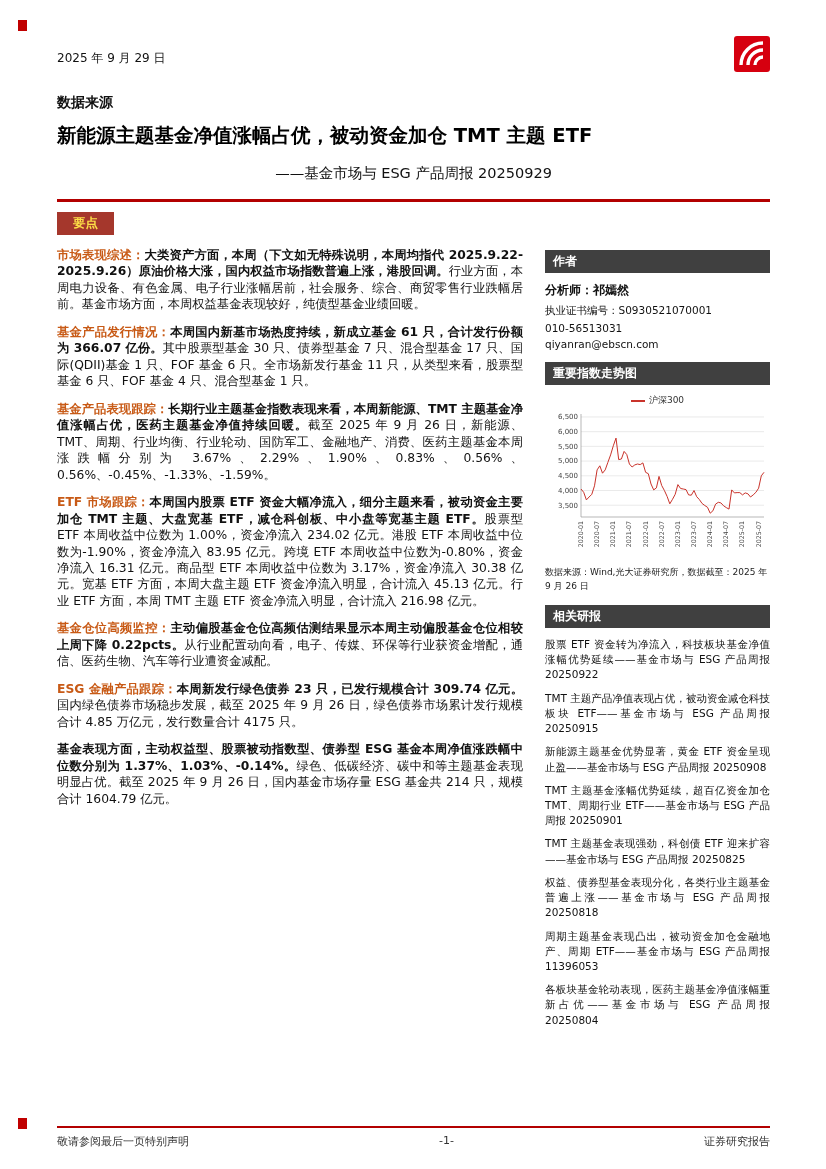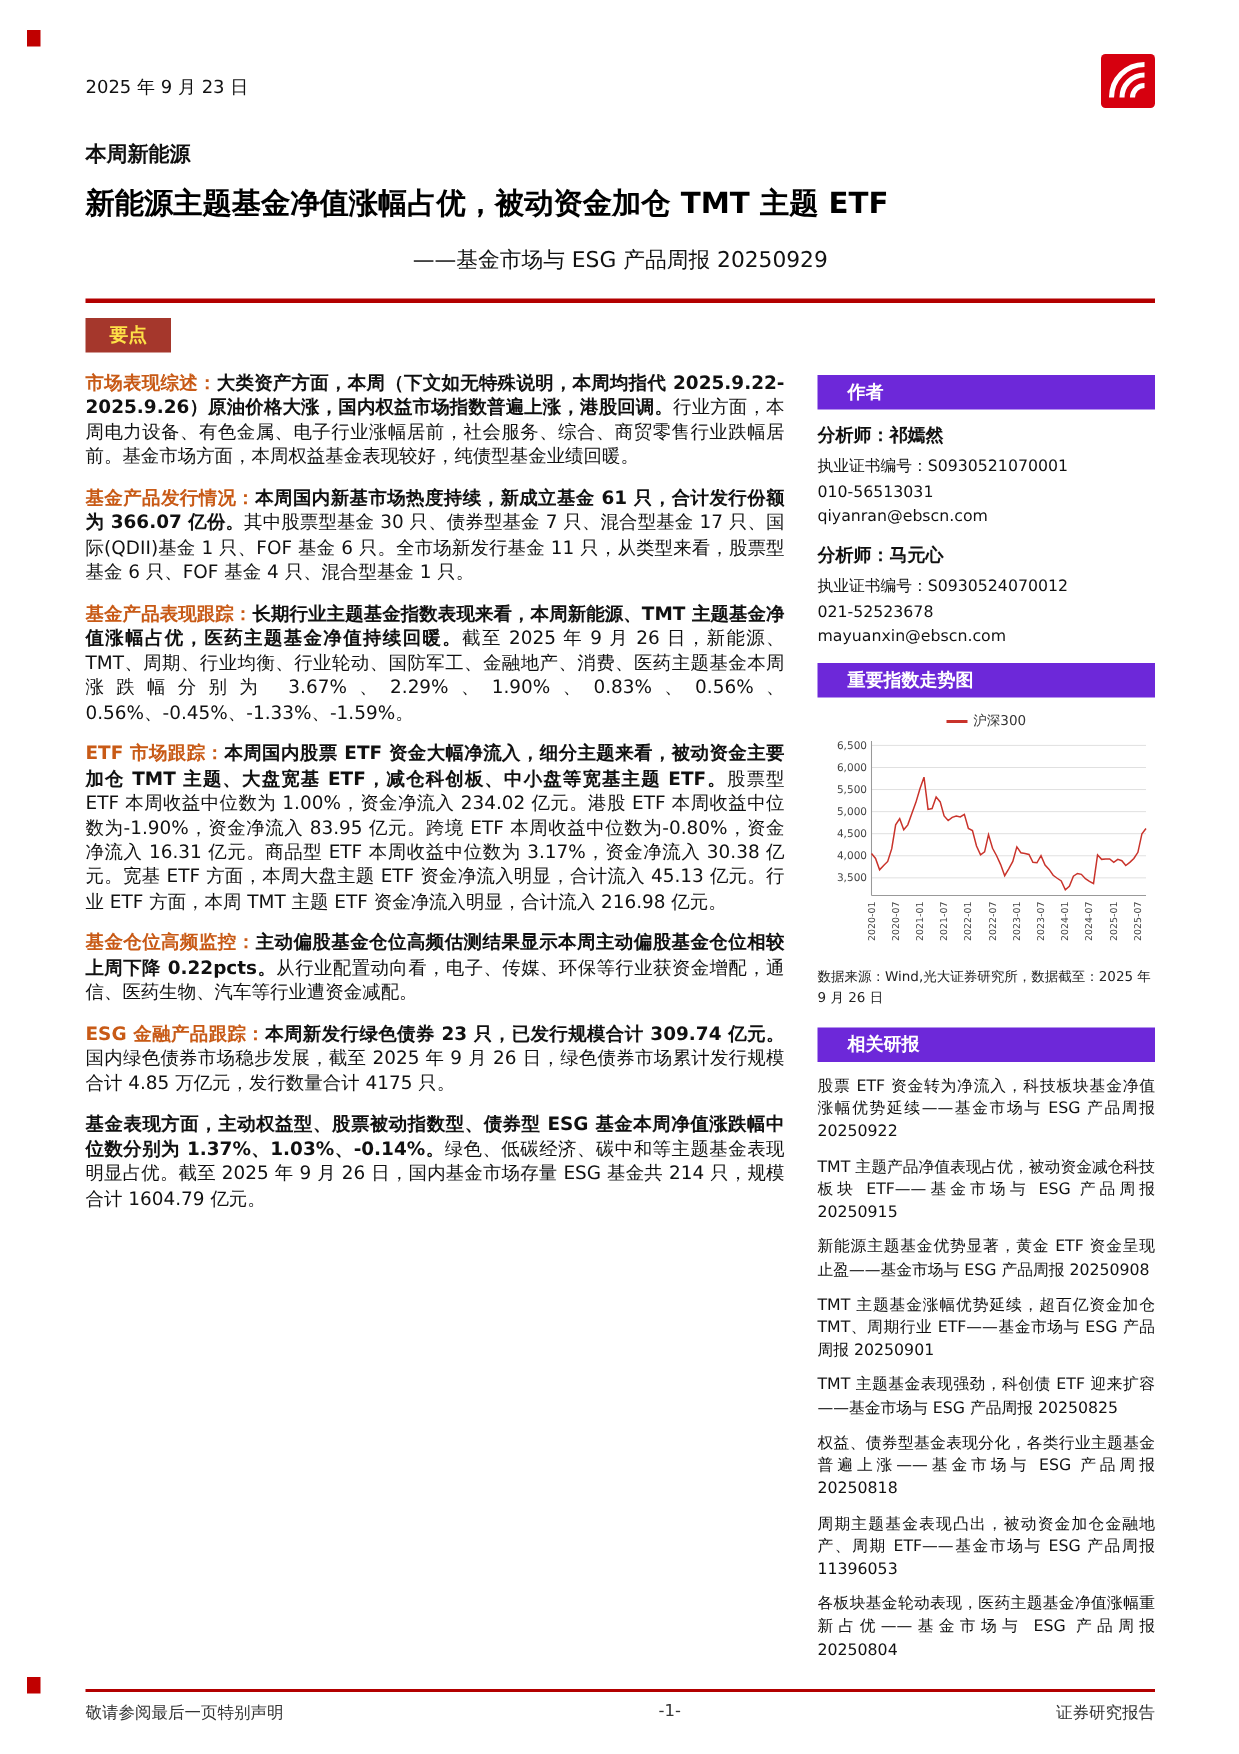--- a/index.html
+++ b/index.html
@@ -21,21 +21,21 @@
   .title-rule{position:absolute;left:57px;top:199px;width:713px;height:3px;background:#b30000;}
 
   .content{position:absolute;left:57px;top:212px;width:713px;display:flex;gap:22px;}
   .main-col{width:466px;}
   .chip{display:inline-block;background:#a5372c;color:#fde047;font-size:12.5px;font-weight:bold;padding:3px 16px;margin-bottom:12px;}
   .para{font-size:12.3px;line-height:1.34;text-align:justify;margin:0 0 11px 0;}
   .lead{color:#c85a16;font-weight:bold;}
   .b{font-weight:bold;}
 
   .sidebar{width:225px;padding-top:38px;}
-  .side-head{background:#6d28d9;color:#fff;font-size:12px;font-weight:bold;padding:3px 20px;margin-bottom:9px;}
+  .side-head{background:#404040;color:#fff;font-size:12px;font-weight:bold;padding:3px 8px;margin-bottom:9px;}
   .section{margin-bottom:12px;}
   .author-block{margin-bottom:12px;}
   .author-name{font-size:12px;font-weight:bold;margin-bottom:5px;}
   .author-line{font-size:10.5px;margin-bottom:4px;word-break:break-all;}
 
   .legend{display:flex;justify-content:center;align-items:center;gap:4px;font-size:9px;color:#333;margin-bottom:1px;}
   .legend-swatch{width:14px;height:2px;background:#c9332b;}
   .source{font-size:9px;line-height:1.5;color:#222;margin-top:2px;}
 
   .rel-item{font-size:10.5px;line-height:1.45;text-align:justify;margin-bottom:8px;}
@@ -43,34 +43,34 @@
   .footer-rule{position:absolute;left:57px;top:1126px;width:713px;height:2px;background:#b30000;}
   .footer{position:absolute;left:57px;top:1134px;width:713px;display:flex;justify-content:space-between;font-size:11px;color:#333;}
 </style>
 </head>
 <body>
 
 <div class="corner-mark" id="corner-top"></div>
 <div class="corner-mark" id="corner-bottom"></div>
 
 <div class="header-row">
-  <div class="date">2025 年 9 月 23 日</div>
+  <div class="date">2025 年 9 月 29 日</div>
   <div class="logo">
     <span>
       <svg width="36" height="36" viewBox="0 0 36 36">
         <rect width="36" height="36" rx="3" fill="#d6000f"></rect>
         <path d="M7 29 A22 22 0 0 1 29 7" stroke="#fff" stroke-width="3.4" fill="none"></path>
         <path d="M14 29 A15 15 0 0 1 29 14" stroke="#fff" stroke-width="3.4" fill="none"></path>
         <path d="M21 29 A8 8 0 0 1 29 21" stroke="#fff" stroke-width="3.4" fill="none"></path>
       </svg>
     </span>
   </div>
 </div>
 
-<div class="category">本周新能源</div>
+<div class="category">数据来源</div>
 <div class="title">新能源主题基金净值涨幅占优，被动资金加仓 TMT 主题 ETF</div>
 <div class="subtitle">——基金市场与 ESG 产品周报 20250929</div>
 <div class="title-rule"></div>
 
 <div class="content">
 
   <div class="main-col">
     <div class="chip">要点</div>
 
     <p class="para"><span class="lead">市场表现综述：</span><span class="b">大类资产方面，本周（下文如无特殊说明，本周均指代 2025.9.22-2025.9.26）原油价格大涨，国内权益市场指数普遍上涨，港股回调。</span><span>行业方面，本周电力设备、有色金属、电子行业涨幅居前，社会服务、综合、商贸零售行业跌幅居前。基金市场方面，本周权益基金表现较好，纯债型基金业绩回暖。</span></p>
@@ -84,26 +84,20 @@
 
   <div class="sidebar">
 
     <div class="section">
       <div class="side-head">作者</div>
       <div class="author-block">
         <div class="author-name">分析师：祁嫣然</div>
         <div class="author-line">执业证书编号：S0930521070001</div>
         <div class="author-line">010-56513031</div>
         <div class="author-line">qiyanran@ebscn.com</div>
-      </div>
-      <div class="author-block">
-        <div class="author-name">分析师：马元心</div>
-        <div class="author-line">执业证书编号：S0930524070012</div>
-        <div class="author-line">021-52523678</div>
-        <div class="author-line">mayuanxin@ebscn.com</div>
       </div>
     </div>
 
     <div class="section">
       <div class="side-head">重要指数走势图</div>
       <div class="chart-wrap">
         <div class="legend">
           <span class="legend-swatch"></span>
           <span>沪深300</span>
         </div>

